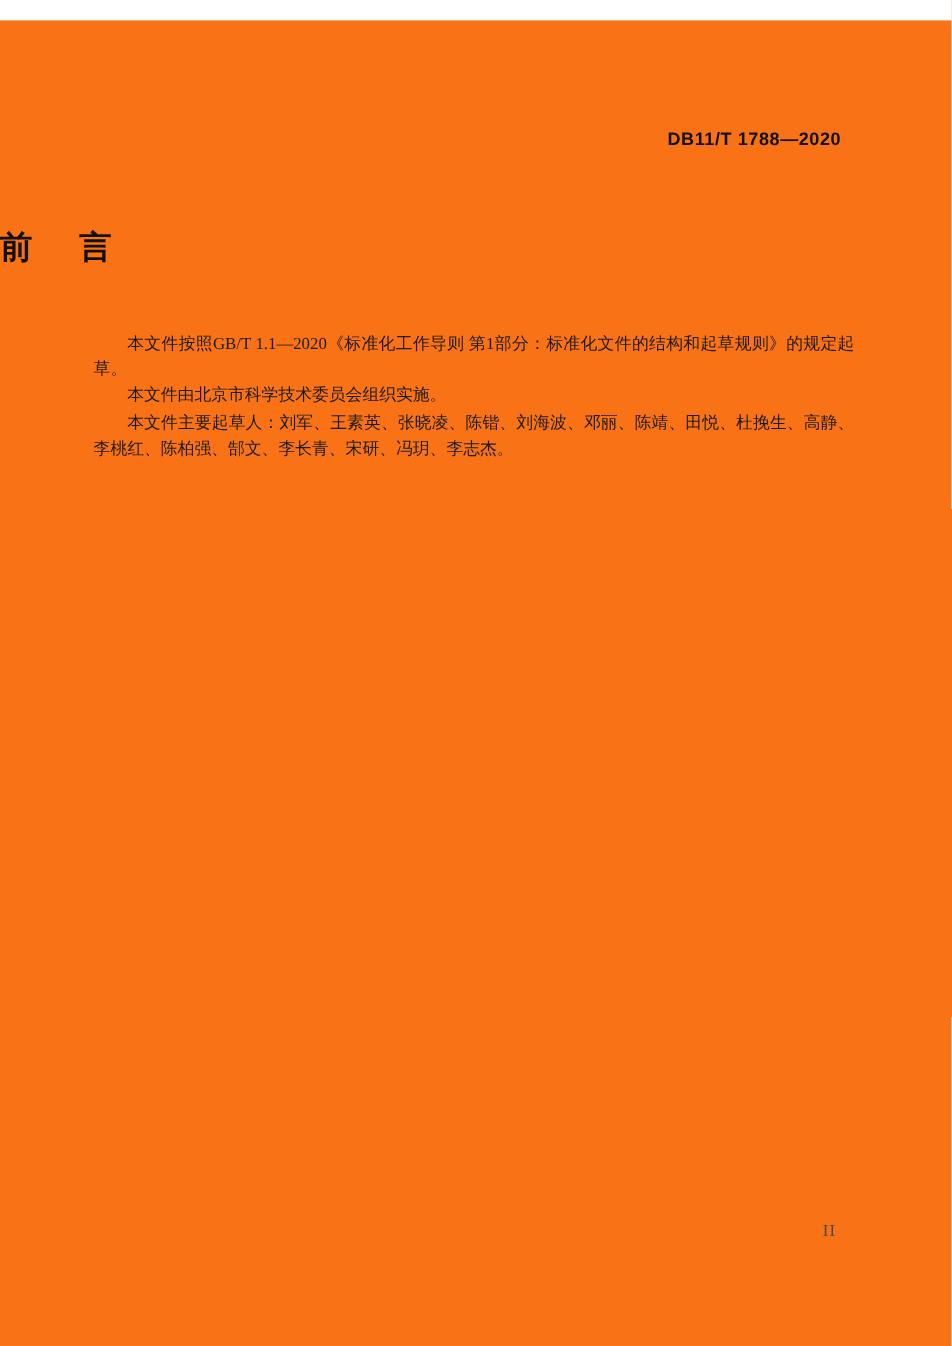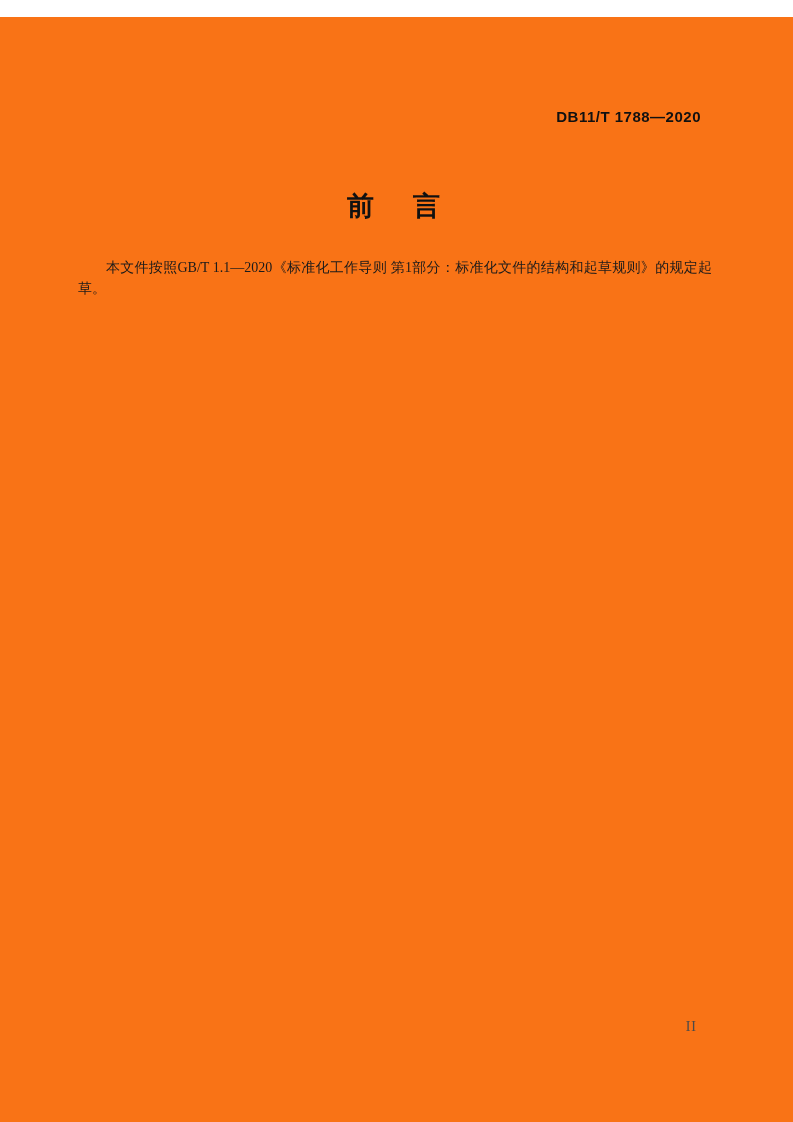--- a/index.html
+++ b/index.html
@@ -26,31 +26,31 @@
     font-size: 15px;
     letter-spacing: 0.5px;
     color: #111111;
     white-space: nowrap;
   }
   .title {
     position: absolute;
     top: 171px;
     left: 0;
     width: 100%;
-    text-align: center;
+    text-align: left;
     font-family: "Liberation Sans", "DejaVu Sans", sans-serif;
     font-weight: bold;
     font-size: 27px;
     letter-spacing: 6px;
     color: #111111;
     white-space: pre;
   }
   .body-block {
     position: absolute;
-    top: 240px;
+    top: 260px;
     left: 78px;
     width: 634px;
     font-size: 14px;
     line-height: 21px;
     text-align: justify;
     color: #1b1b1b;
   }
   .body-block p {
     text-indent: 2em;
     margin: 0;
@@ -71,17 +71,19 @@
 <body>
 
 <div class="page">
 
   <div class="header-code">DB11/T 1788—2020</div>
 
   <h1 class="title">前　言</h1>
 
   <div class="body-block">
     <p>本文件按照GB/T 1.1—2020《标准化工作导则 第1部分：标准化文件的结构和起草规则》的规定起草。</p>
+    <p>本文件由北京市科学技术委员会组织实施。</p>
+    <p class="spaced-top">本文件主要起草人：刘军、王素英、张晓凌、陈锴、刘海波、邓丽、陈靖、田悦、杜挽生、高静、李桃红、陈柏强、郜文、李长青、宋研、冯玥、李志杰。</p>
   </div>
 
   <div class="page-number">II</div>
 
 </div>
 
 </body></html>

